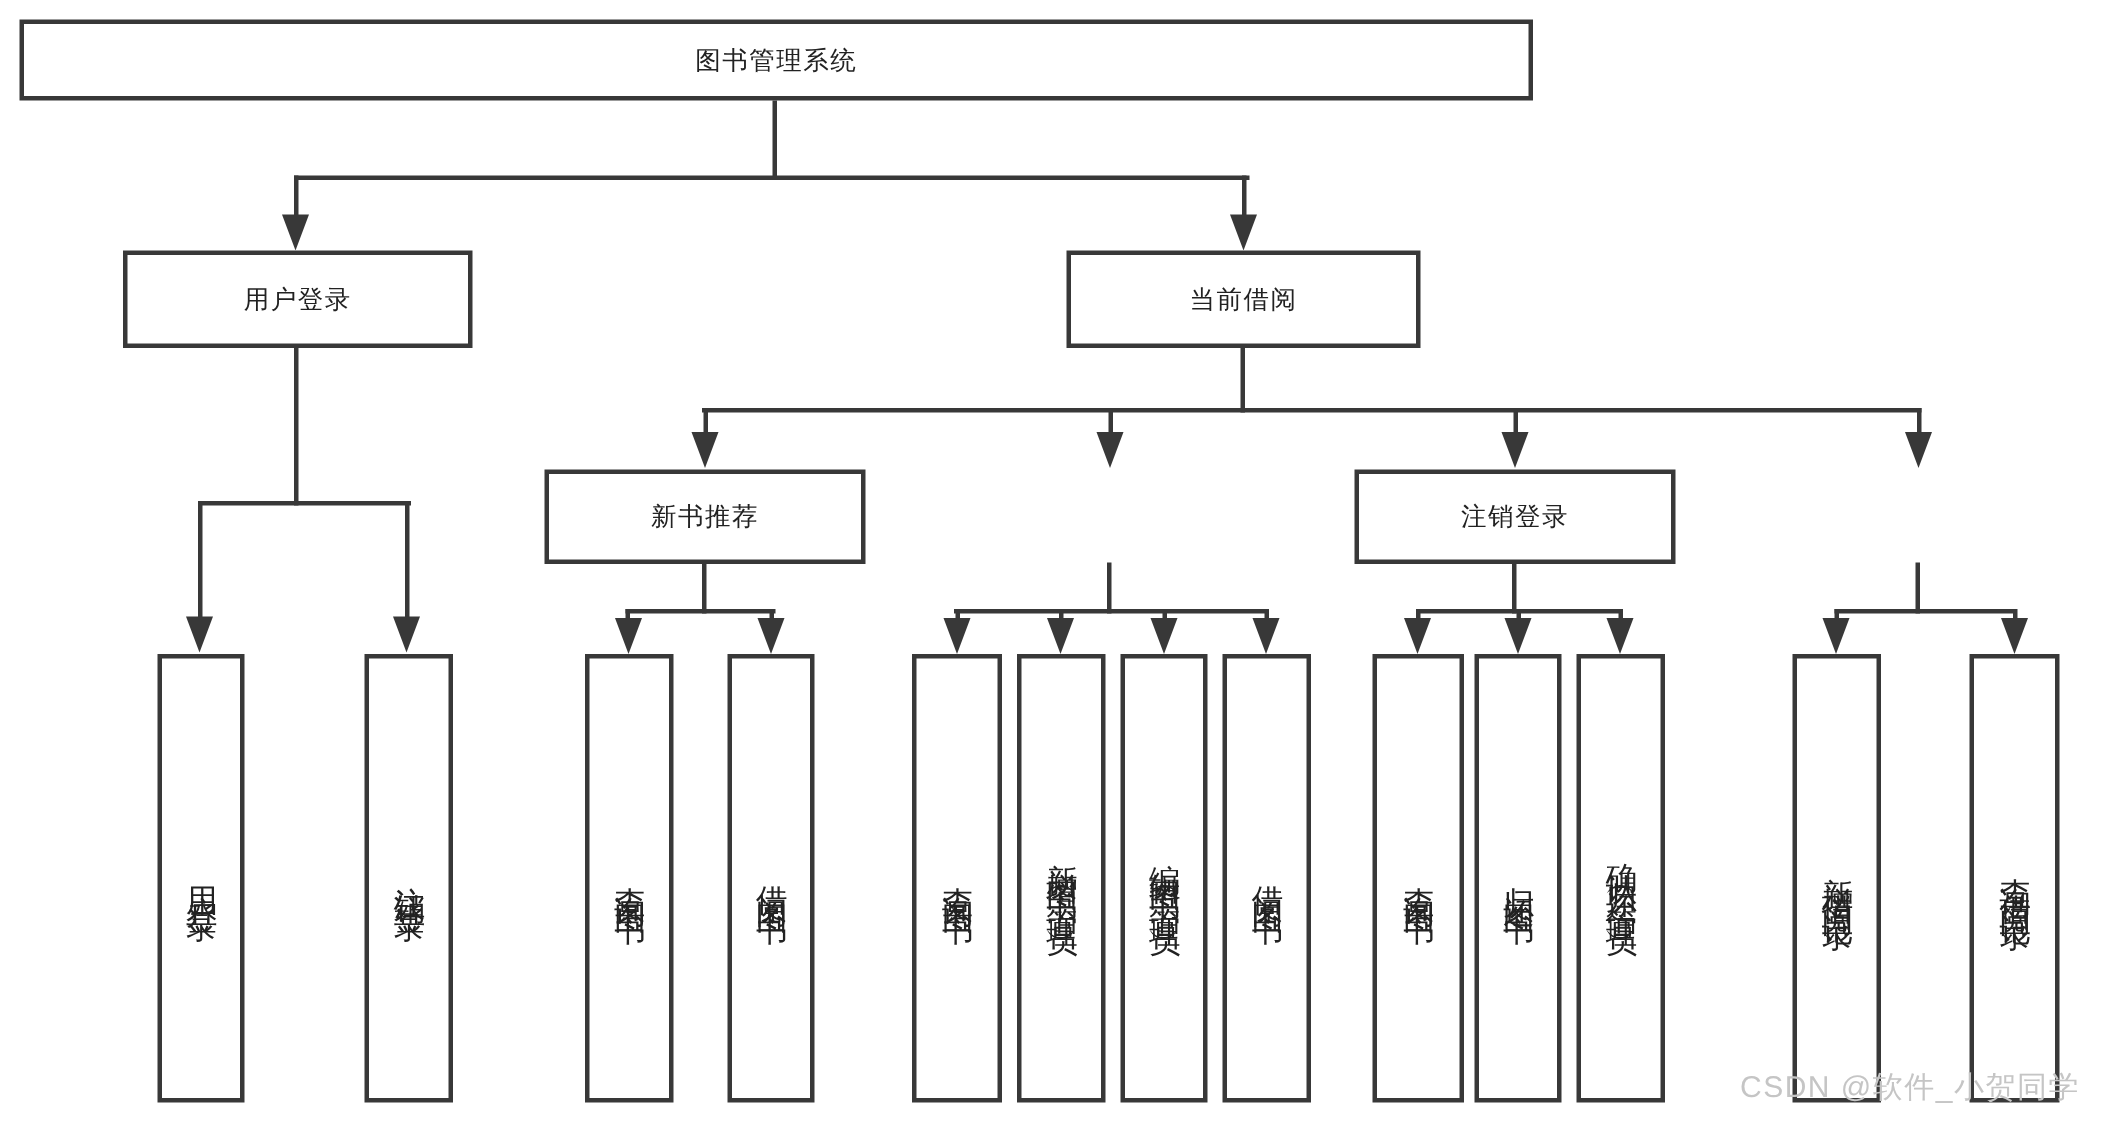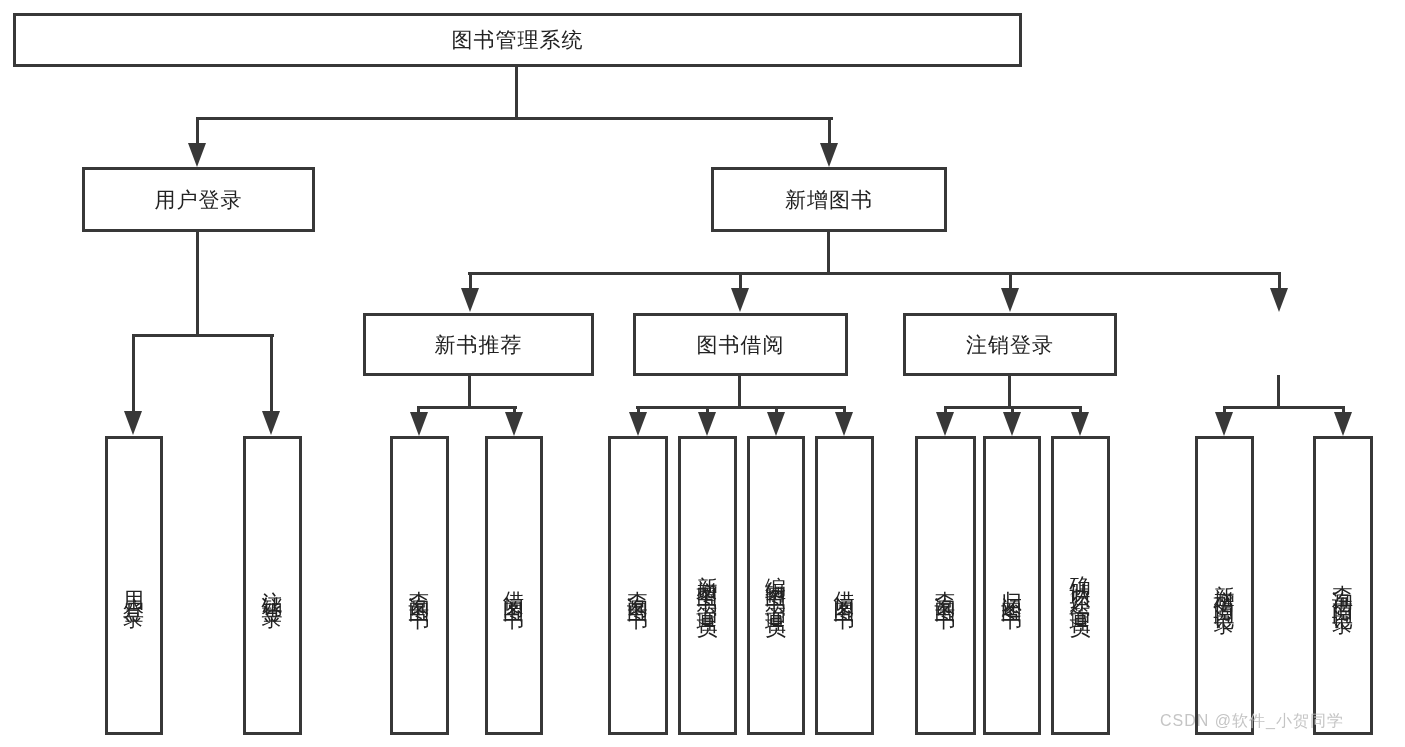--- a/index.html
+++ b/index.html
@@ -13,21 +13,21 @@
     overflow: hidden;
   }
   .box {
     position: absolute;
     background: #ffffff;
     border: 3px solid #383838;
     display: flex;
     align-items: center;
     justify-content: center;
     color: #222222;
-    font-size: 21px;
+    font-size: 17px;
     letter-spacing: 1px;
     z-index: 2;
   }
   .vbox {
     position: absolute;
     background: #ffffff;
     border: 3px solid #383838;
     display: flex;
     align-items: center;
     justify-content: center;
@@ -49,21 +49,21 @@
     width: 0; height: 0;
     border-left: 9px solid transparent;
     border-right: 9px solid transparent;
     border-top: 24px solid #383838;
     z-index: 1;
   }
   .watermark {
     position: absolute;
     left: 1160px;
     top: 711px;
-    font-size: 16px;
+    font-size: 20px;
     color: #c5c5c5;
     letter-spacing: 1px;
     white-space: nowrap;
     z-index: 5;
   }
 </style>
 </head>
 <body>
 
 <div class="canvas">
@@ -76,46 +76,43 @@
   <div class="hline" style="left:196px; top:117px; width:637px;"></div>
   <div class="vline" style="left:196px; top:117px; height:29px;"></div>
   <div class="arrow" style="left:188px; top:143px;"></div>
   <div class="vline" style="left:828px; top:117px; height:29px;"></div>
   <div class="arrow" style="left:820px; top:143px;"></div>
 
   <div class="box" style="left:82px; top:167px; width:233px; height:65px;">
     <span>用户登录</span>
   </div>
   <div class="box" style="left:711px; top:167px; width:236px; height:65px;">
-    <span>新增图书</span>
+    <span>当前借阅</span>
   </div>
 
   <div class="vline" style="left:196px; top:231px; height:106px;"></div>
   <div class="hline" style="left:132px; top:334px; width:142px;"></div>
   <div class="vline" style="left:132px; top:334px; height:78px;"></div>
   <div class="arrow" style="left:124px; top:411px;"></div>
   <div class="vline" style="left:270px; top:334px; height:78px;"></div>
   <div class="arrow" style="left:262px; top:411px;"></div>
 
   <div class="vline" style="left:827px; top:231px; height:44px;"></div>
   <div class="hline" style="left:468px; top:272px; width:813px;"></div>
   <div class="vline" style="left:469px; top:272px; height:18px;"></div>
   <div class="arrow" style="left:461px; top:288px;"></div>
   <div class="vline" style="left:739px; top:272px; height:18px;"></div>
   <div class="arrow" style="left:731px; top:288px;"></div>
   <div class="vline" style="left:1009px; top:272px; height:18px;"></div>
   <div class="arrow" style="left:1001px; top:288px;"></div>
   <div class="vline" style="left:1278px; top:272px; height:18px;"></div>
   <div class="arrow" style="left:1270px; top:288px;"></div>
 
-  <div class="box" style="left:363px; top:313px; width:231px; height:63px;">
+  <div class="box" style="left:363px; top:313px; width:214px; height:63px;">
     <span>新书推荐</span>
-  </div>
-  <div class="box" style="left:633px; top:313px; width:215px; height:63px;">
-    <span>图书借阅</span>
   </div>
   <div class="box" style="left:903px; top:313px; width:214px; height:63px;">
     <span>注销登录</span>
   </div>
 
   <div class="vline" style="left:468px; top:375px; height:34px;"></div>
   <div class="hline" style="left:417px; top:406px; width:100px;"></div>
   <div class="vline" style="left:417px; top:406px; height:8px;"></div>
   <div class="arrow" style="left:410px; top:412px;"></div>
   <div class="vline" style="left:513px; top:406px; height:8px;"></div>

